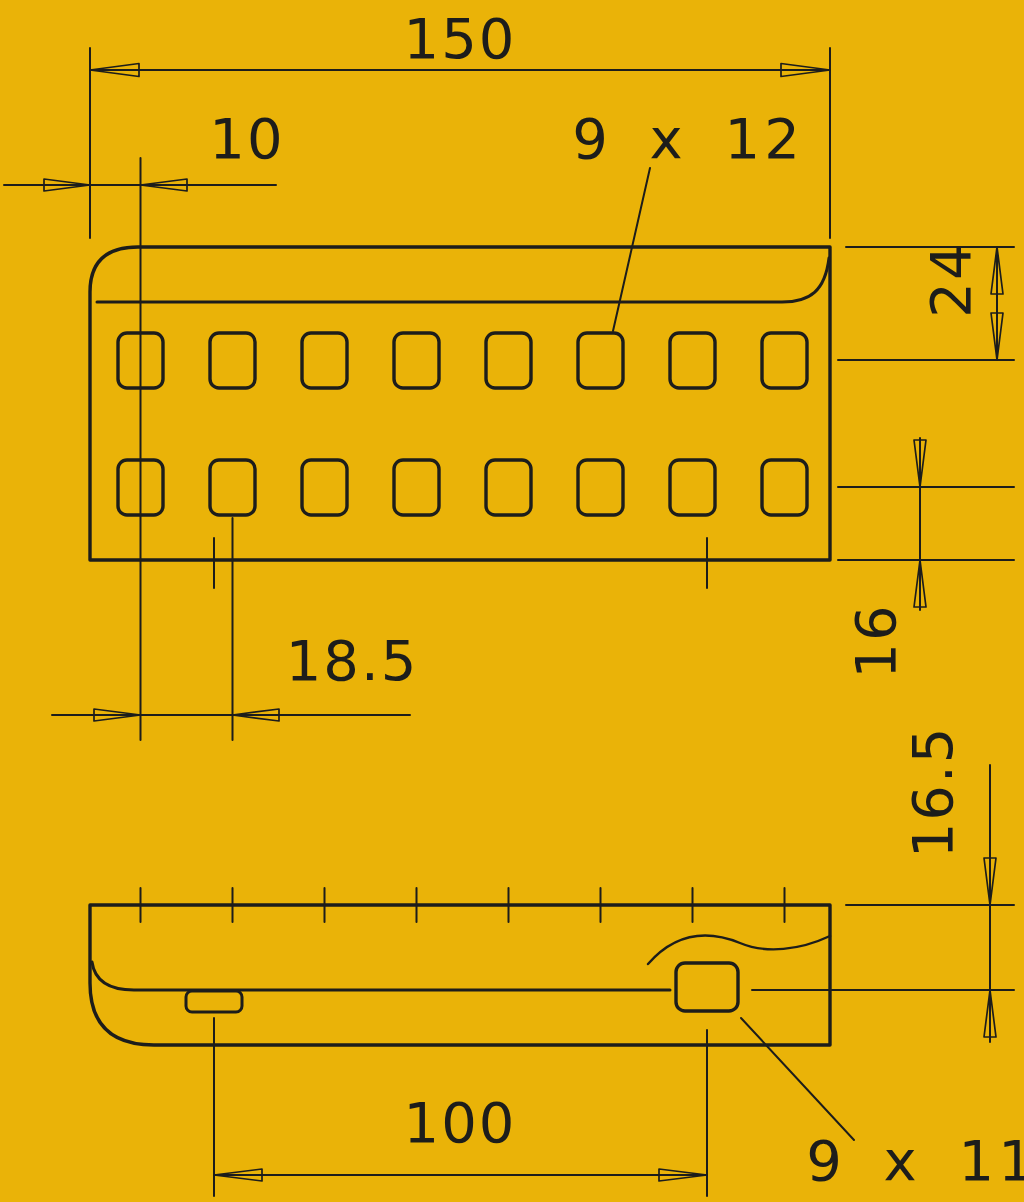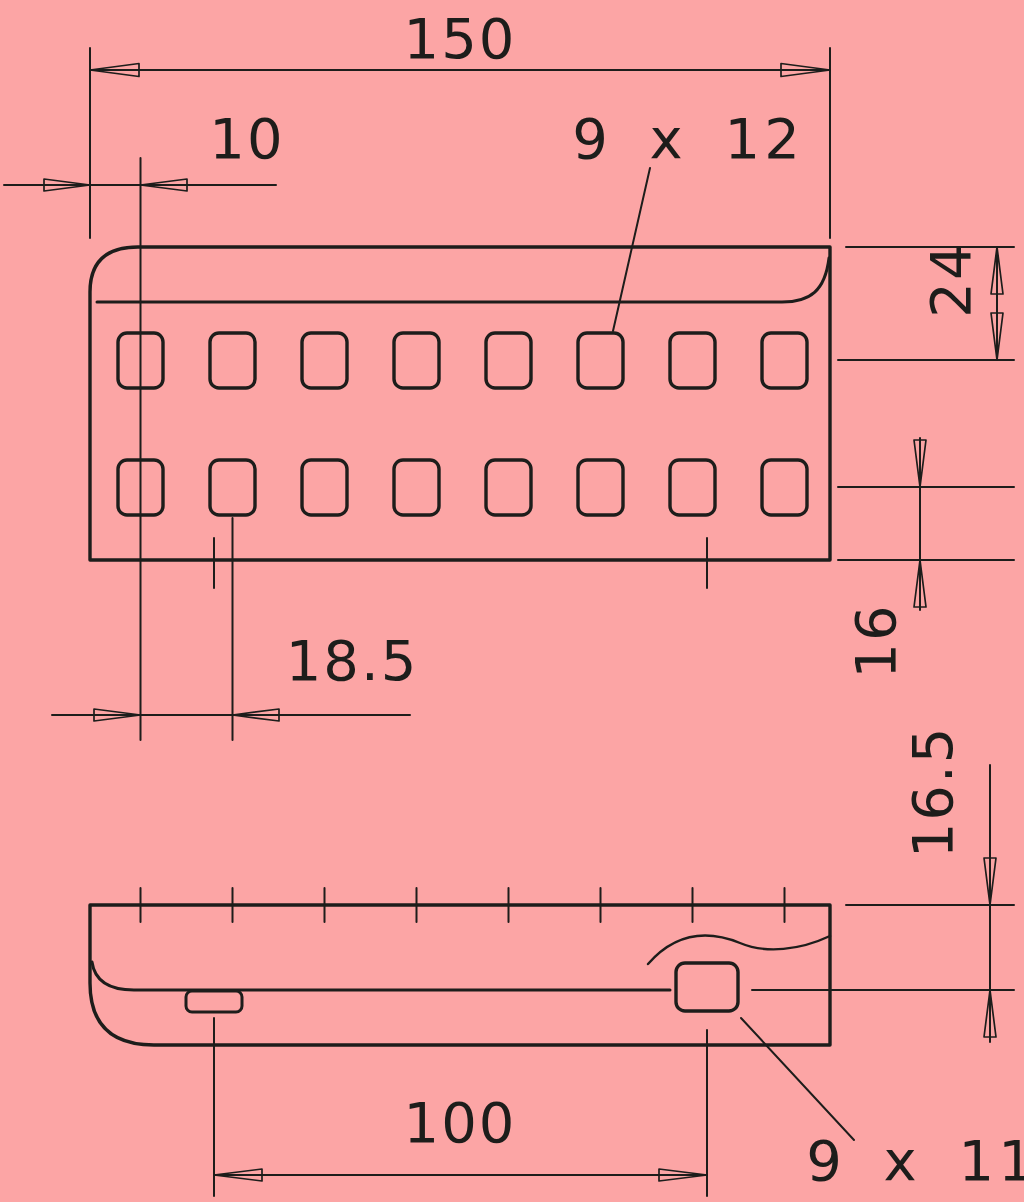--- a/index.html
+++ b/index.html
@@ -4,21 +4,21 @@
 <style>
   html, body {
     margin: 0;
     padding: 0;
     background: #ffffff;
   }
   .stage {
     position: relative;
     width: 1024px;
     height: 1202px;
-    background: #fca5a5;
+    background: #eab308;
     overflow: hidden;
     text-decoration: underline;
   }
   svg text {
     font-family: "DejaVu Sans", "Liberation Sans", sans-serif;
     font-size: 56px;
     fill: #1d1d1b;
     letter-spacing: 2px;
   }
   svg text.wide {

